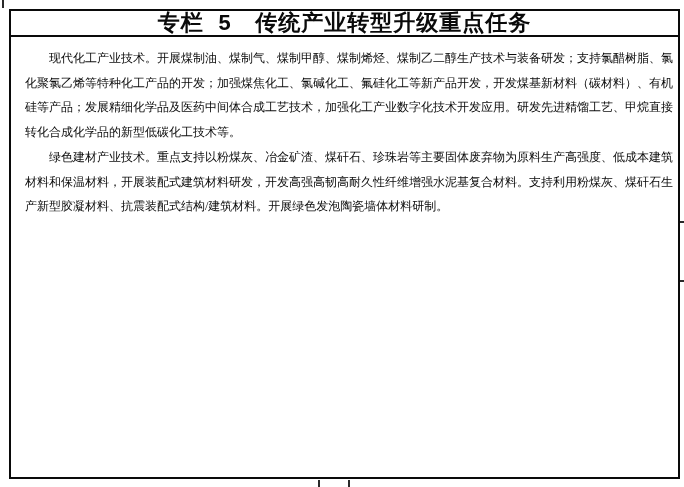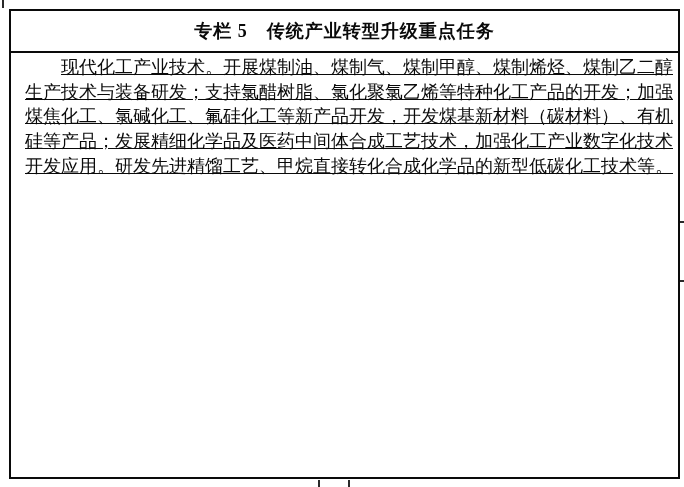--- a/index.html
+++ b/index.html
@@ -20,39 +20,38 @@
     position: absolute;
     left: 9px;
     top: 9px;
     width: 671px;
     height: 470px;
     border: 2px solid #0a0a0a;
     box-sizing: border-box;
     background: #ffffff;
   }
   .box-title {
-    height: 42px;
+    height: 26px;
     border-bottom: 2px solid #0a0a0a;
     box-sizing: border-box;
     display: flex;
     align-items: center;
     justify-content: center;
-    font-family: Liberation Serif, serif;
+    font-family: Liberation Mono, monospace;
     font-weight: bold;
-    font-size: 18px;
+    font-size: 22px;
     letter-spacing: 1px;
     white-space: pre;
   }
   .box-body {
-    padding: 2px 5px 0 14px;
-    font-size: 18px;
+    padding: 9px 5px 0 14px;
+    font-size: 12px;
     line-height: 24.7px;
     text-align: justify;
     overflow: hidden;
-    text-decoration: underline;
   }
   .box-body p {
     margin: 0;
     text-indent: 2em;
   }
   
   .artifact {
     position: absolute;
     background: #2a2a2a;
   }
@@ -70,16 +69,17 @@
   <div class="artifact a-topleft"></div>
   <div class="artifact a-right1"></div>
   <div class="artifact a-right2"></div>
   <div class="artifact a-bottom1"></div>
   <div class="artifact a-bottom2"></div>
 
   <div class="box">
     <div class="box-title">专栏 5　传统产业转型升级重点任务</div>
     <div class="box-body">
       <p>现代化工产业技术。开展煤制油、煤制气、煤制甲醇、煤制烯烃、煤制乙二醇生产技术与装备研发；支持氯醋树脂、氯化聚氯乙烯等特种化工产品的开发；加强煤焦化工、氯碱化工、氟硅化工等新产品开发，开发煤基新材料（碳材料）、有机硅等产品；发展精细化学品及医药中间体合成工艺技术，加强化工产业数字化技术开发应用。研发先进精馏工艺、甲烷直接转化合成化学品的新型低碳化工技术等。</p>
+      <p>绿色建材产业技术。重点支持以粉煤灰、冶金矿渣、煤矸石、珍珠岩等主要固体废弃物为原料生产高强度、低成本建筑材料和保温材料，开展装配式建筑材料研发，开发高强高韧高耐久性纤维增强水泥基复合材料。支持利用粉煤灰、煤矸石生产新型胶凝材料、抗震装配式结构/建筑材料。开展绿色发泡陶瓷墙体材料研制。</p>
     </div>
   </div>
 
 </div>
 
 </body></html>

